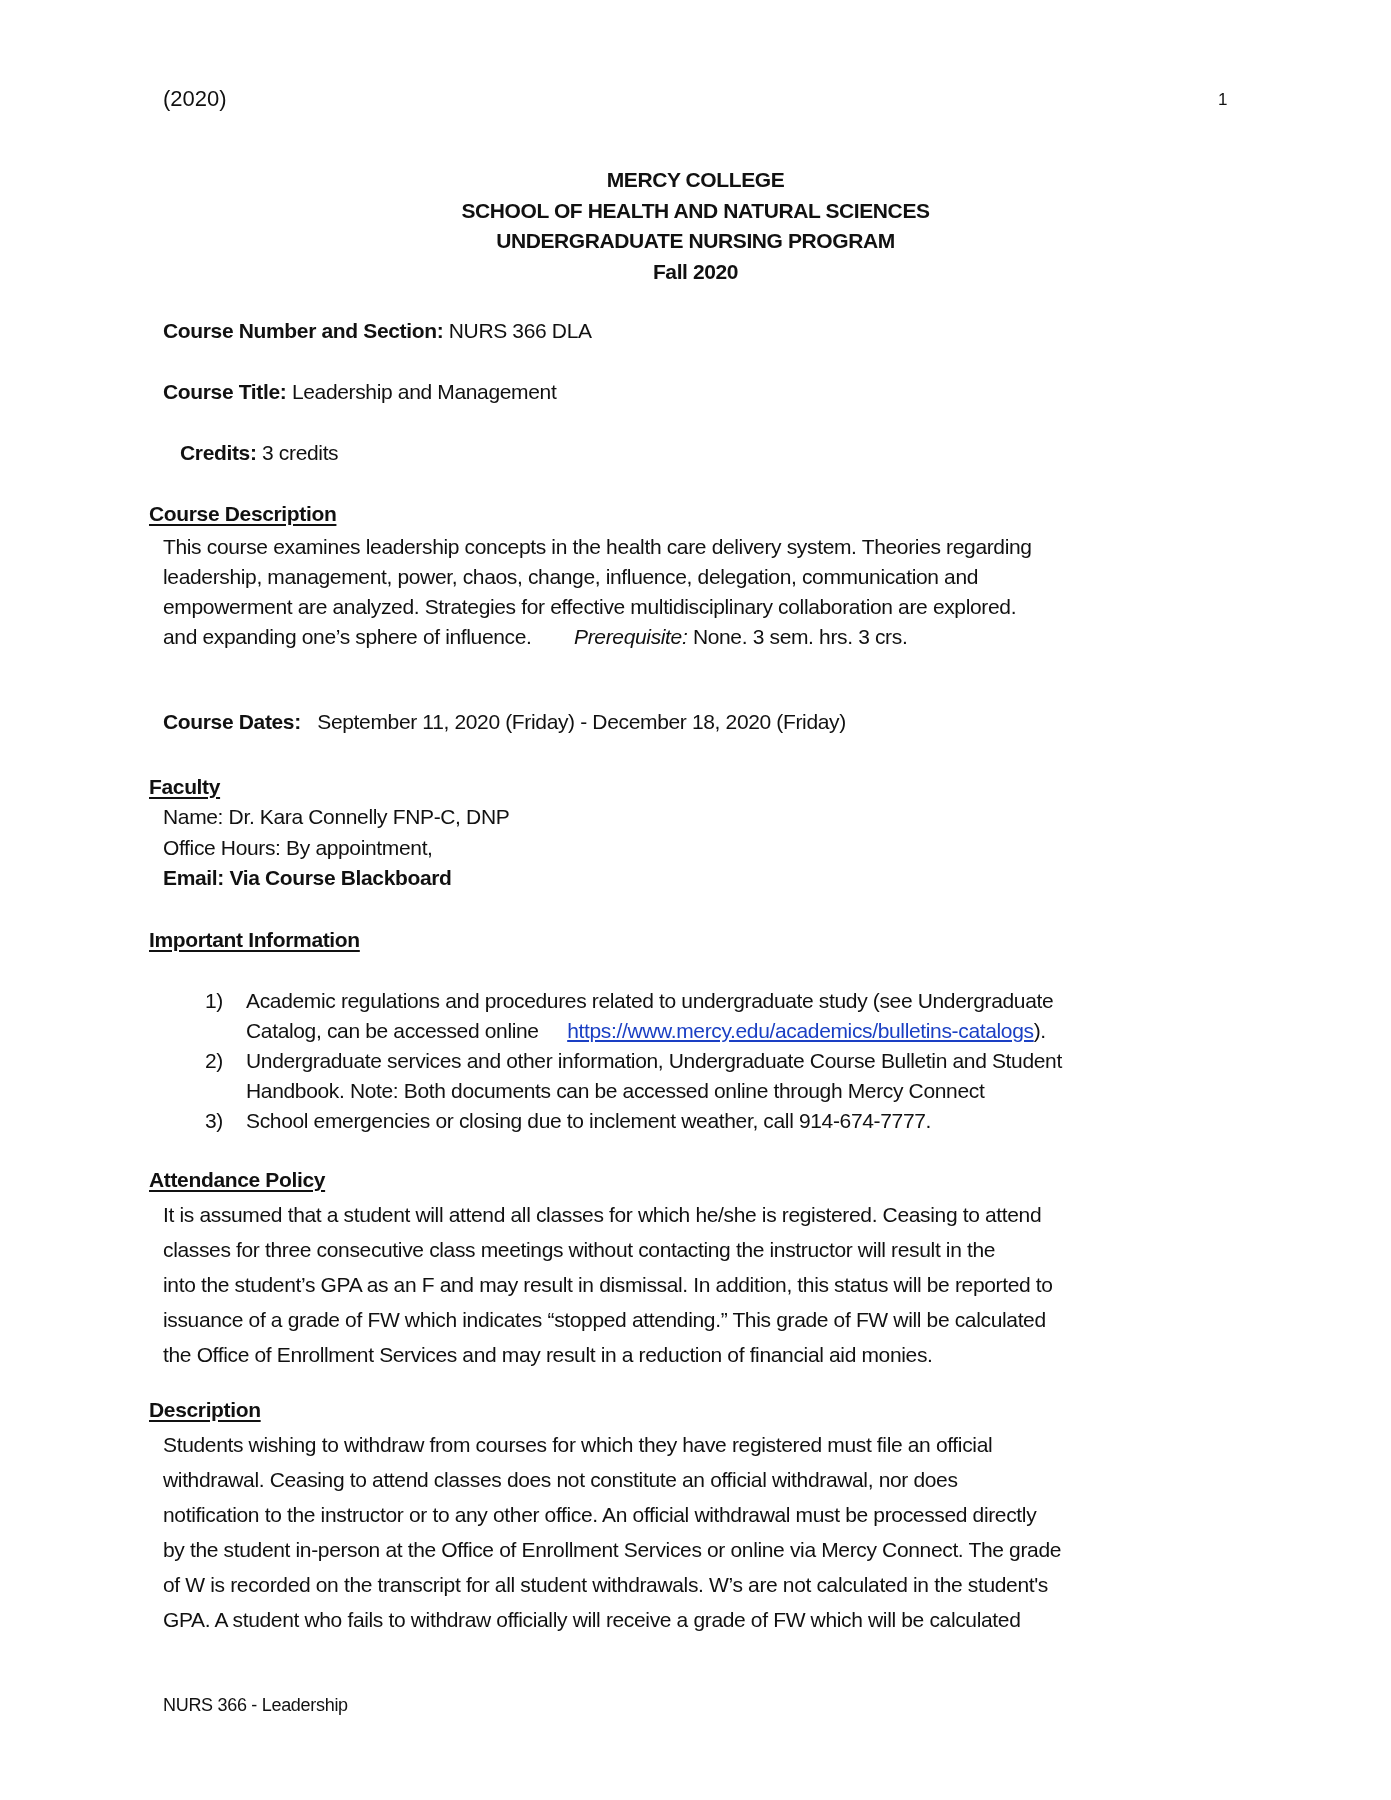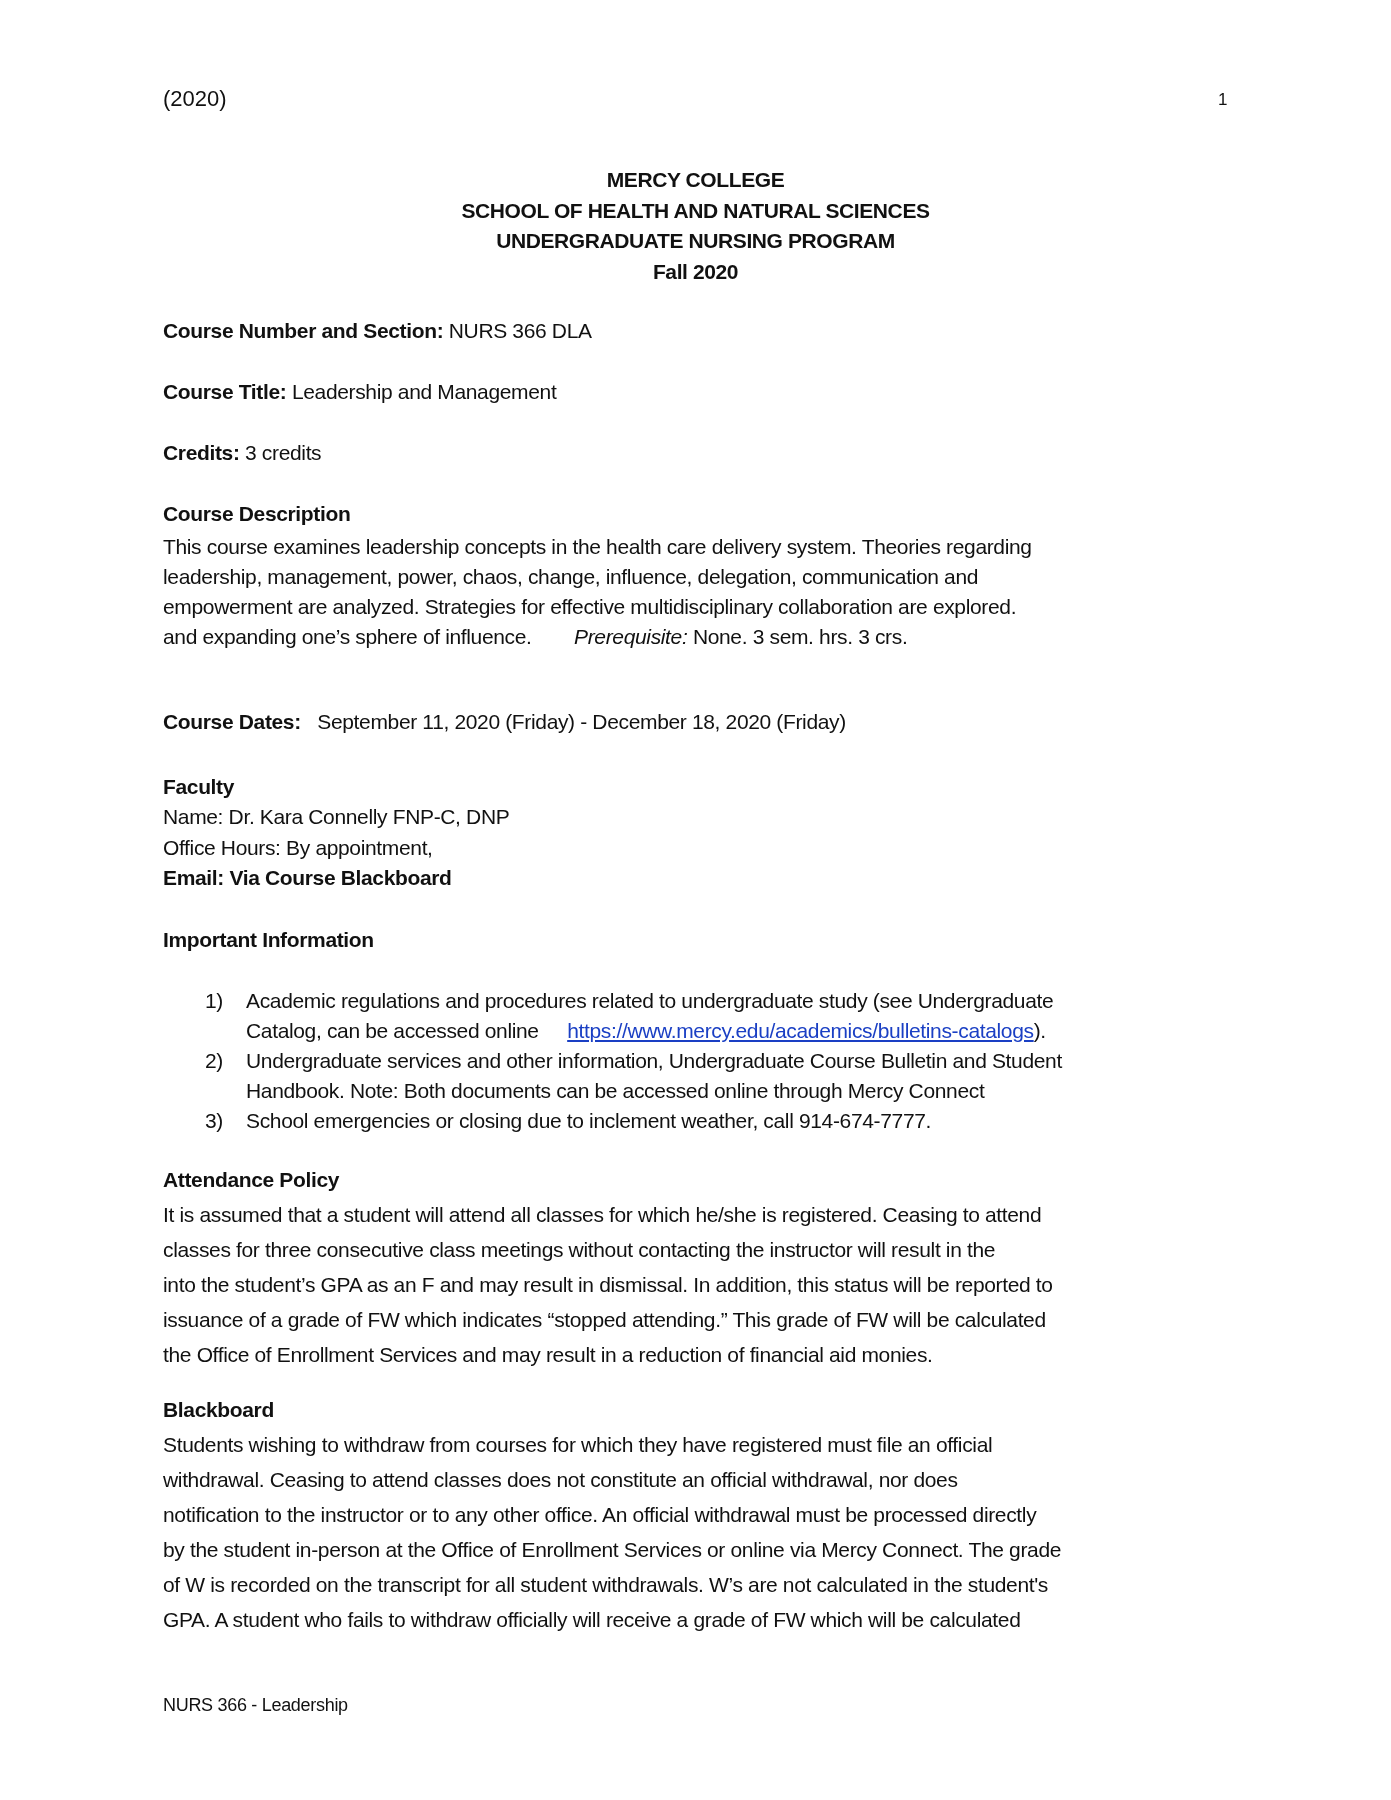--- a/index.html
+++ b/index.html
@@ -7,21 +7,21 @@
          font-family: "Liberation Sans", sans-serif; color: #111111; }
   .page { position: absolute; left: 0; top: 0; width: 1391px; height: 1680px; background: #fff; }
   .abs { position: absolute; white-space: nowrap; }
   .body-text { font-size: 21px; letter-spacing: -0.35px; }
   .hdr-left { left: 163px; top: 86px; font-size: 22px; }
   .hdr-right { left: 1218px; top: 90px; font-size: 17px; }
   .title-block { position: absolute; left: 0; width: 1391px; top: 165px; text-align: center; font-weight: bold; font-size: 21px; letter-spacing: -0.4px; }
   .title-block div { height: 30.5px; line-height: 30.5px; }
   .field { left: 163px; }
   .field b { font-weight: bold; }
-  .section-head { left: 163px; font-weight: bold; text-underline-offset: 3px; }
+  .section-head { left: 149px; font-weight: bold; text-decoration: underline; text-underline-offset: 3px; }
   .para { position: absolute; left: 163px; width: 1090px; }
   .para .ln { display: block; white-space: nowrap; }
   .desc .ln { height: 30px; line-height: 30px; }
   .att .ln { height: 35px; line-height: 35px; }
   .list { position: absolute; left: 163px; top: 986px; width: 1090px; }
   .list .item { position: relative; padding-left: 83px; }
   .list .num { position: absolute; left: 42px; top: 0; }
   .list .ln { display: block; height: 30px; line-height: 30px; white-space: nowrap; }
   a.link { color: #1a3fc4; text-decoration: underline; text-underline-offset: 2px; margin-left: 23px; }
   .footer { left: 163px; top: 1695px; font-size: 18px; letter-spacing: -0.3px; }
@@ -45,21 +45,21 @@
   <div class="abs field body-text" style="top:319px;">
     <b>Course Number and Section:</b>
     <span>NURS 366 DLA</span>
   </div>
 
   <div class="abs field body-text" style="top:380px;">
     <b>Course Title:</b>
     <span>Leadership and Management</span>
   </div>
 
-  <div class="abs field body-text" style="top:441px;">
+  <div class="abs field body-text" style="top:441px;margin-left:17px;">
     <b>Credits:</b>
     <span>3 credits</span>
   </div>
 
   <div class="abs section-head body-text" style="top:502px;">Course Description</div>
   <div class="para desc body-text" style="top:532px;">
     <span class="ln">This course examines leadership concepts in the health care delivery system. Theories regarding</span>
     <span class="ln">leadership, management, power, chaos, change, influence, delegation, communication and</span>
     <span class="ln">empowerment are analyzed. Strategies for effective multidisciplinary collaboration are explored.</span>
     <span class="ln"><span>and expanding one’s sphere of influence. </span><em>Prerequisite:</em><span> None. 3 sem. hrs. 3 crs.</span></span>
@@ -95,21 +95,21 @@
 
   <div class="abs section-head body-text" style="top:1168px;">Attendance Policy</div>
   <div class="para att body-text" style="top:1197px;">
     <span class="ln">It is assumed that a student will attend all classes for which he/she is registered. Ceasing to attend</span>
     <span class="ln">classes for three consecutive class meetings without contacting the instructor will result in the</span>
     <span class="ln">into the student’s GPA as an F and may result in dismissal. In addition, this status will be reported to</span>
     <span class="ln">issuance of a grade of FW which indicates “stopped attending.” This grade of FW will be calculated</span>
     <span class="ln">the Office of Enrollment Services and may result in a reduction of financial aid monies.</span>
   </div>
 
-  <div class="abs section-head body-text" style="top:1398px;">Blackboard</div>
+  <div class="abs section-head body-text" style="top:1398px;">Description</div>
   <div class="para att body-text" style="top:1427px;">
     <span class="ln">Students wishing to withdraw from courses for which they have registered must file an official</span>
     <span class="ln">withdrawal. Ceasing to attend classes does not constitute an official withdrawal, nor does</span>
     <span class="ln">notification to the instructor or to any other office. An official withdrawal must be processed directly</span>
     <span class="ln">by the student in-person at the Office of Enrollment Services or online via Mercy Connect. The grade</span>
     <span class="ln">of W is recorded on the transcript for all student withdrawals. W’s are not calculated in the student's</span>
     <span class="ln">GPA. A student who fails to withdraw officially will receive a grade of FW which will be calculated</span>
   </div>
 
   <div class="abs footer">NURS 366 - Leadership</div>

